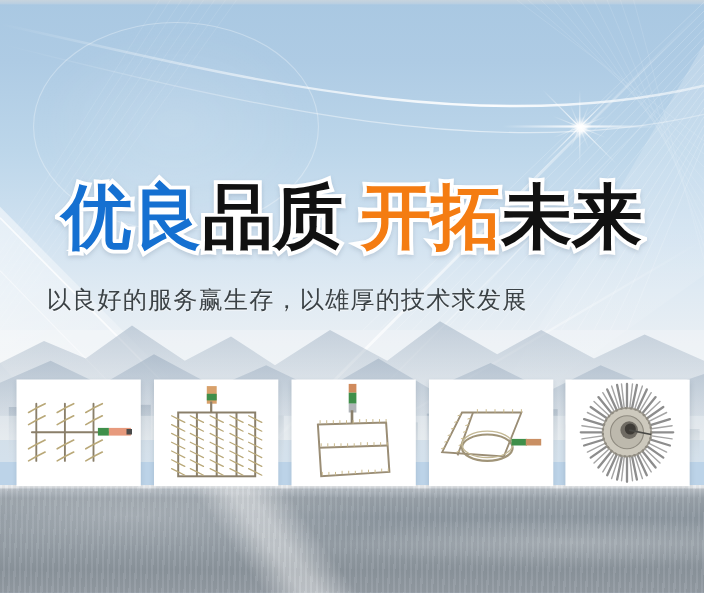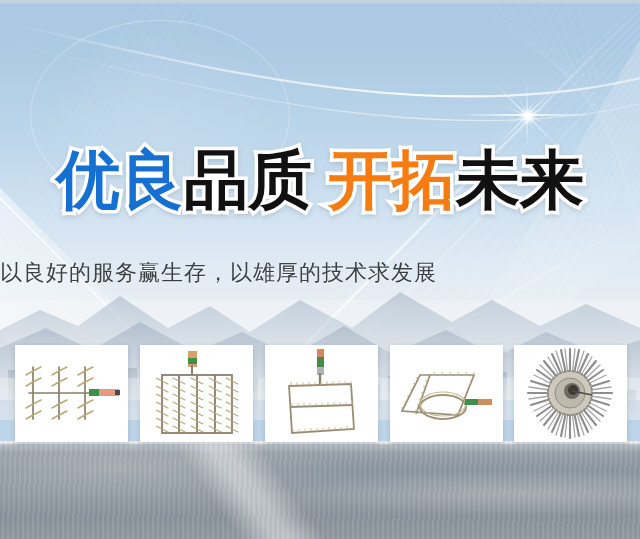--- a/index.html
+++ b/index.html
@@ -131,21 +131,21 @@
   .ground-top-line {
     position: absolute;
     left: 0; top: 0;
     width: 640px; height: 3px;
     background: rgba(255,255,255,.55);
   }
 
   
   .headline {
     position: absolute;
-    left: 0; top: 148px;
+    left: 0; top: 165px;
     width: 640px;
     text-align: center;
     white-space: nowrap;
     font-size: 64px;
     line-height: 1;
     font-weight: bold;
     letter-spacing: 0px;
     -webkit-text-stroke: 7px #ffffff;
     paint-order: stroke fill;
     filter: drop-shadow(0 2px 2px rgba(90,110,130,.22));
@@ -154,21 +154,21 @@
   .hl-blue   { color: #1570d1; }
   .hl-black  { color: #111111; }
   .hl-orange { color: #f47c12; }
   .hl-gap { width: 16px; }
 
   
   .subtitle {
     position: absolute;
     left: 0; top: 258px;
     width: 522px;
-    text-align: left;
+    text-align: center;
     font-size: 22px;
     line-height: 30px;
     color: #3b4246;
     letter-spacing: 1px;
     white-space: nowrap;
     text-shadow: 0 1px 1px rgba(255,255,255,.8);
   }
 
   
   .cards {

